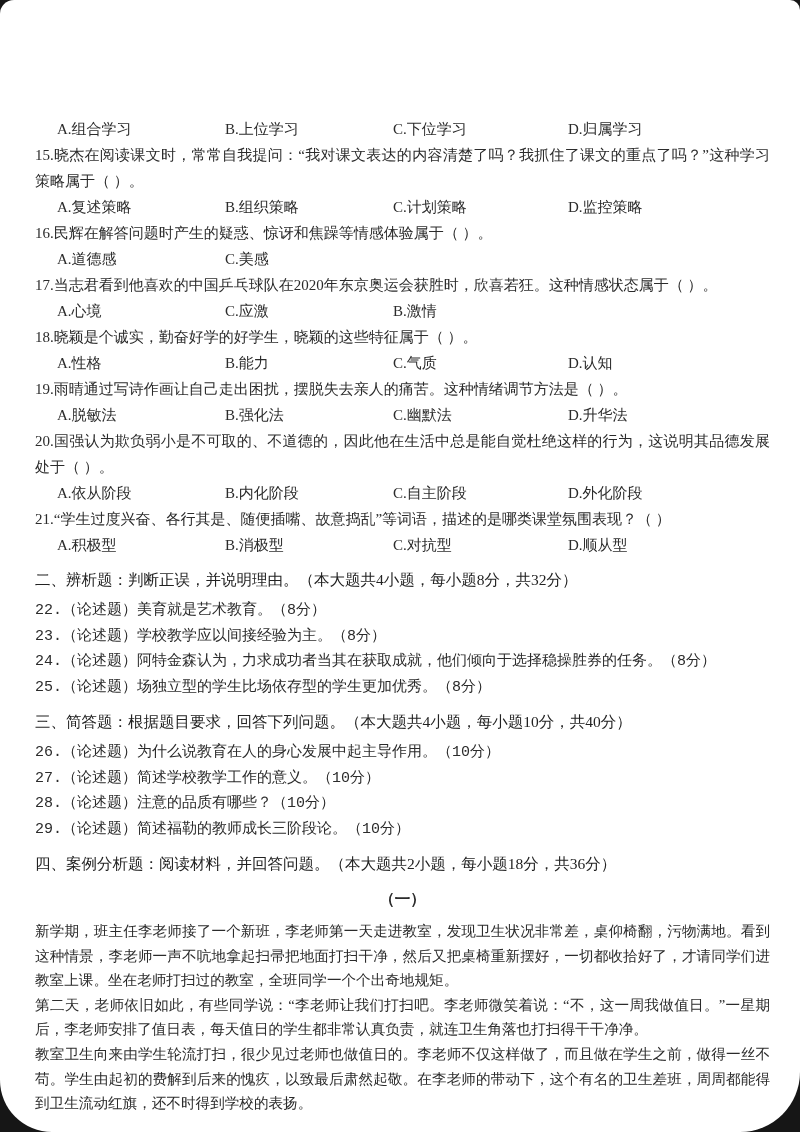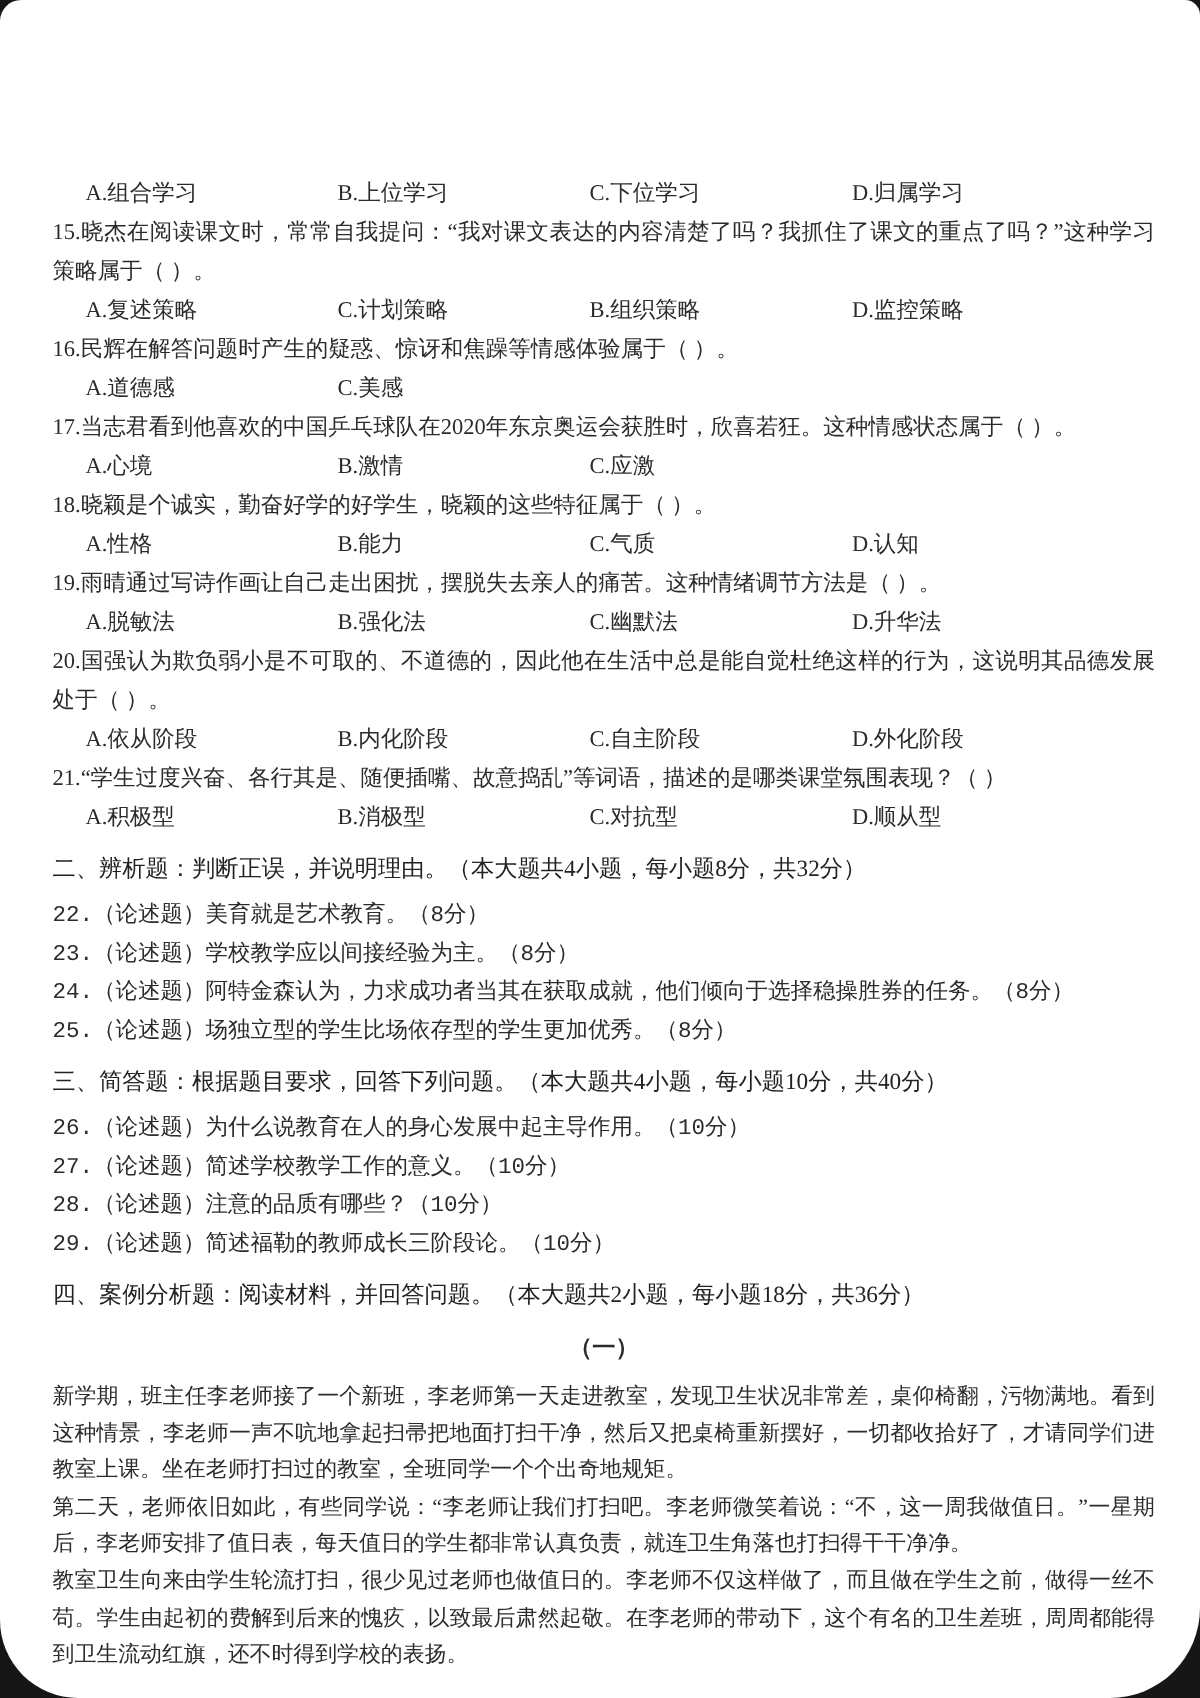--- a/index.html
+++ b/index.html
@@ -71,40 +71,40 @@
     <span>A.组合学习</span>
     <span>B.上位学习</span>
     <span>C.下位学习</span>
     <span>D.归属学习</span>
   </div>
 
   <div class="question">
     <p class="stem">15.晓杰在阅读课文时，常常自我提问：“我对课文表达的内容清楚了吗？我抓住了课文的重点了吗？”这种学习策略属于（ ）。</p>
     <div class="options">
       <span>A.复述策略</span>
+      <span>B.组织策略</span>
       <span>C.计划策略</span>
-      <span>B.组织策略</span>
       <span>D.监控策略</span>
     </div>
   </div>
 
   <div class="question">
     <p class="stem">16.民辉在解答问题时产生的疑惑、惊讶和焦躁等情感体验属于（ ）。</p>
     <div class="options">
       <span>A.道德感</span>
       <span>C.美感</span>
     </div>
   </div>
 
   <div class="question">
     <p class="stem">17.当志君看到他喜欢的中国乒乓球队在2020年东京奥运会获胜时，欣喜若狂。这种情感状态属于（ ）。</p>
     <div class="options">
       <span>A.心境</span>
+      <span>C.应激</span>
       <span>B.激情</span>
-      <span>C.应激</span>
     </div>
   </div>
 
   <div class="question">
     <p class="stem">18.晓颖是个诚实，勤奋好学的好学生，晓颖的这些特征属于（ ）。</p>
     <div class="options">
       <span>A.性格</span>
       <span>B.能力</span>
       <span>C.气质</span>
       <span>D.认知</span>

